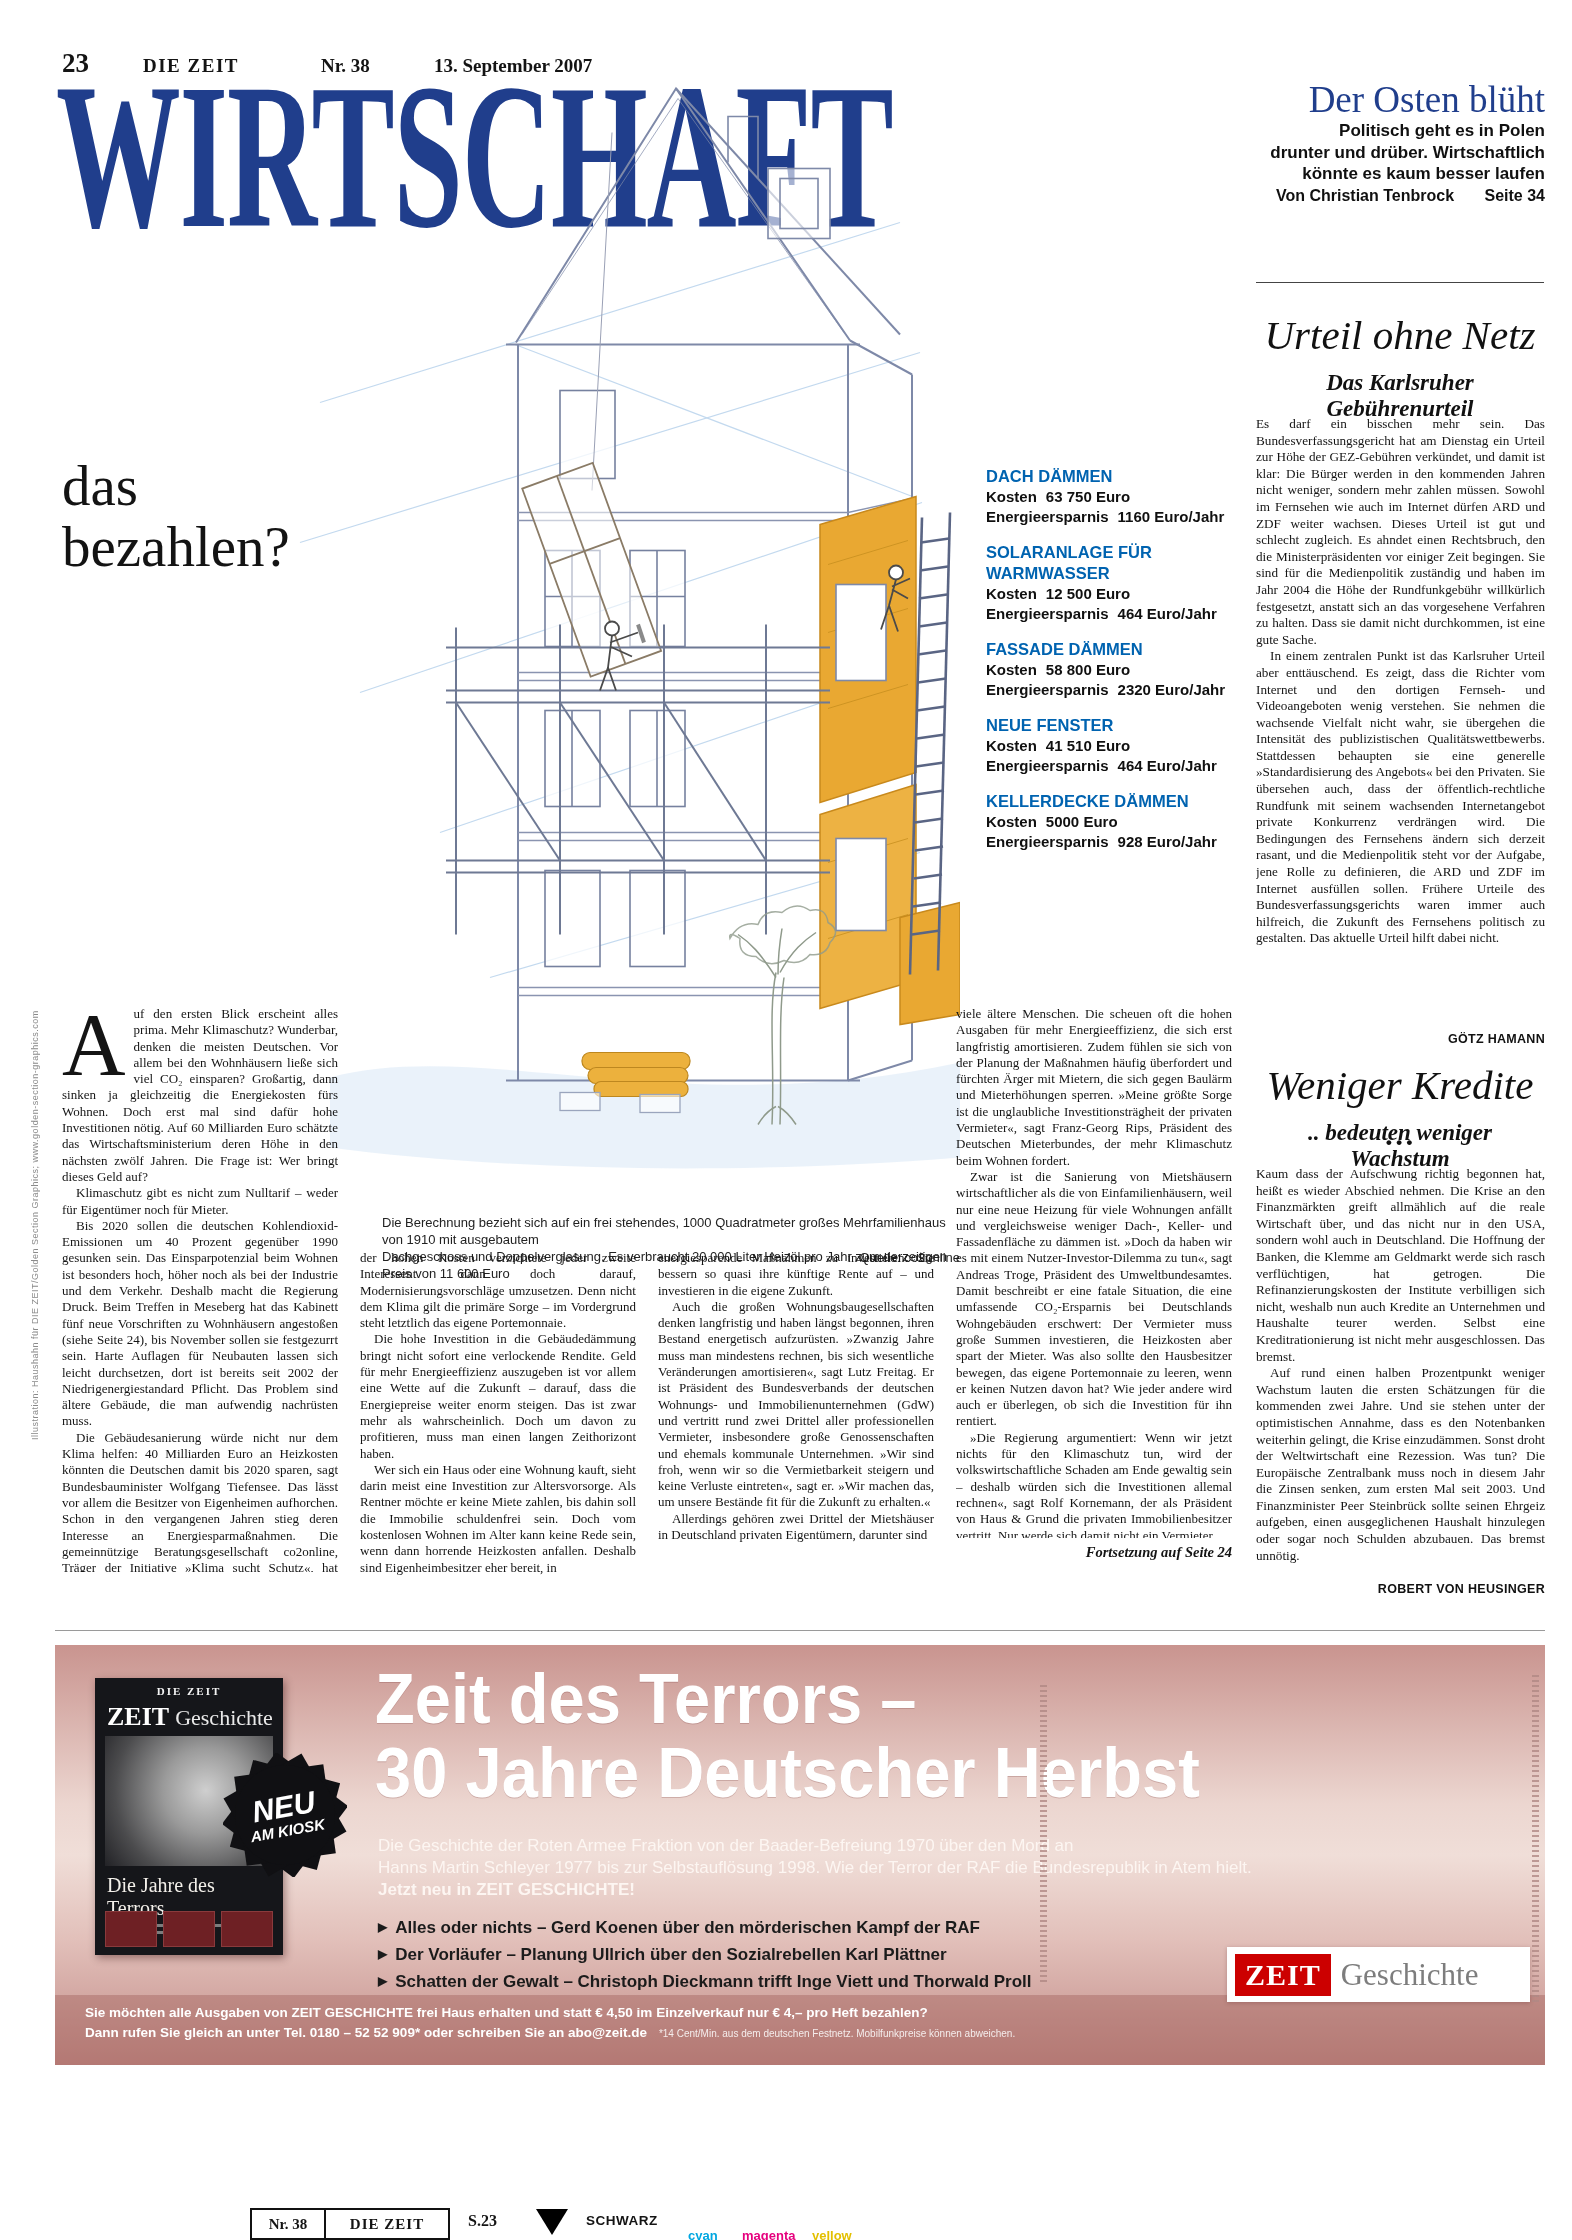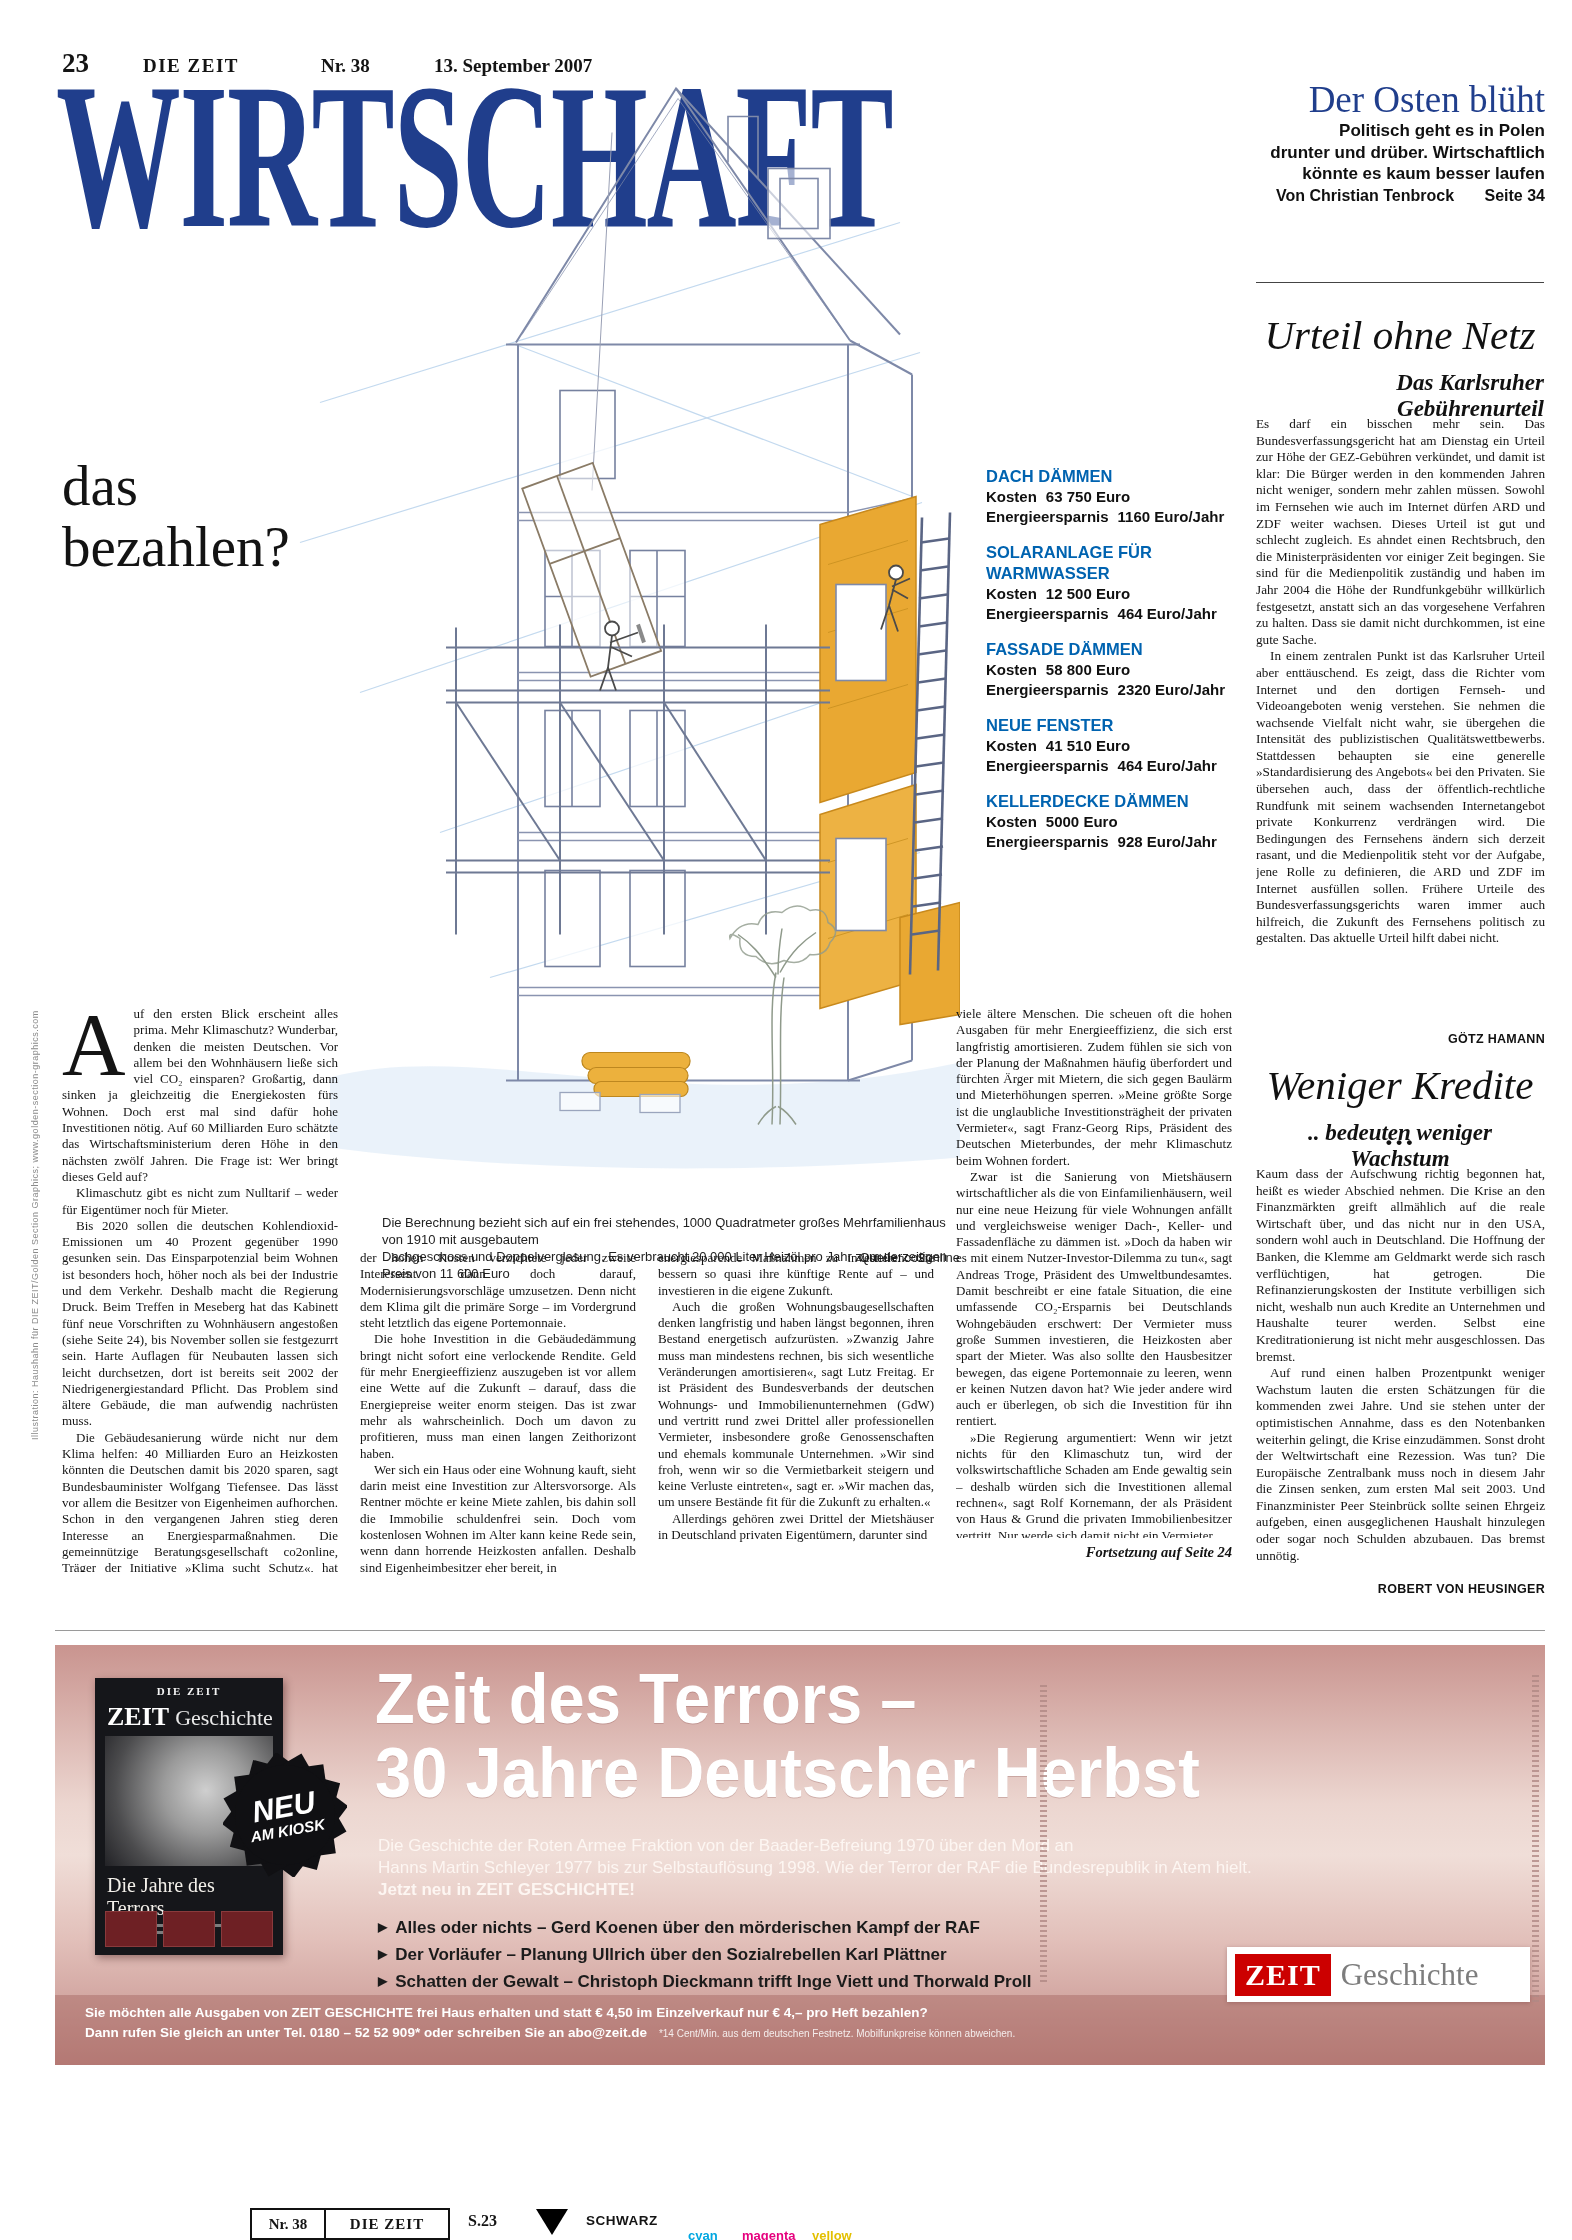--- a/index.html
+++ b/index.html
@@ -347,21 +347,21 @@
     <p>viele ältere Menschen. Die scheuen oft die hohen Ausgaben für mehr Energieeffizienz, die sich erst langfristig amortisieren. Zudem fühlen sie sich von der Planung der Maßnahmen häufig überfordert und fürchten Ärger mit Mietern, die sich gegen Baulärm und Mieterhöhungen sperren. »Meine größte Sorge ist die unglaubliche Investitionsträgheit der privaten Vermieter«, sagt Franz-Georg Rips, Präsident des Deutschen Mieterbundes, der mehr Klimaschutz beim Wohnen fordert.</p>
     <p class="ind">Zwar ist die Sanierung von Mietshäusern wirtschaftlicher als die von Einfamilienhäusern, weil nur eine neue Heizung für viele Wohnungen anfällt und vergleichsweise weniger Dach-, Keller- und Fassadenfläche zu dämmen ist. »Doch da haben wir es mit einem Nutzer-Investor-Dilemma zu tun«, sagt Andreas Troge, Präsident des Umweltbundesamtes. Damit beschreibt er eine fatale Situation, die eine umfassende CO₂-Ersparnis bei Deutschlands Wohngebäuden erschwert: Der Vermieter muss große Summen investieren, die Heizkosten aber spart der Mieter. Was also sollte den Hausbesitzer bewegen, das eigene Portemonnaie zu leeren, wenn er keinen Nutzen davon hat? Wie jeder andere wird auch er überlegen, ob sich die Investition für ihn rentiert.</p>
     <p class="ind">»Die Regierung argumentiert: Wenn wir jetzt nichts für den Klimaschutz tun, wird der volkswirtschaftliche Schaden am Ende gewaltig sein – deshalb würden sich die Investitionen allemal rechnen«, sagt Rolf Kornemann, der als Präsident von Haus &amp; Grund die privaten Immobilienbesitzer vertritt. Nur werde sich damit nicht ein Vermieter</p>
   </div>
   <div class="abs cont">Fortsetzung auf Seite 24</div>
 
   <div class="abs vcred">Illustration: Haushahn für DIE ZEIT/Golden Section Graphics; www.golden-section-graphics.com</div>
 
   <div class="abs rail-rule-top"></div>
   <div class="abs rtitle" style="top:312px;">Urteil ohne Netz</div>
-  <div class="abs rsub" style="top:370px;text-align:right;">Das Karlsruher Gebührenurteil</div>
+  <div class="abs rsub" style="top:370px;">Das Karlsruher Gebührenurteil</div>
   <div class="abs rbody" style="top:416px;height:616px;">
     <p>Es darf ein bisschen mehr sein. Das Bundesverfassungsgericht hat am Dienstag ein Urteil zur Höhe der GEZ-Gebühren verkündet, und damit ist klar: Die Bürger werden in den kommenden Jahren nicht weniger, sondern mehr zahlen müssen. Sowohl im Fernsehen wie auch im Internet dürfen ARD und ZDF weiter wachsen. Dieses Urteil ist gut und schlecht zugleich. Es ahndet einen Rechtsbruch, den die Ministerpräsidenten vor einiger Zeit begingen. Sie sind für die Medienpolitik zuständig und haben im Jahr 2004 die Höhe der Rundfunkgebühr willkürlich festgesetzt, anstatt sich an das vorgesehene Verfahren zu halten. Dass sie damit nicht durchkommen, ist eine gute Sache.</p>
     <p class="ind">In einem zentralen Punkt ist das Karlsruher Urteil aber enttäuschend. Es zeigt, dass die Richter vom Internet und den dortigen Fernseh- und Videoangeboten wenig verstehen. Sie nehmen die wachsende Vielfalt nicht wahr, sie übergehen die Intensität des publizistischen Qualitätswettbewerbs. Stattdessen behaupten sie eine generelle »Standardisierung des Angebots« bei den Privaten. Sie übersehen auch, dass der öffentlich-rechtliche Rundfunk mit seinem wachsenden Internetangebot private Konkurrenz verdrängen wird. Die Bedingungen des Fernsehens ändern sich derzeit rasant, und die Medienpolitik steht vor der Aufgabe, jene Rolle zu definieren, die ARD und ZDF im Internet ausfüllen sollen. Frühere Urteile des Bundesverfassungsgerichts waren immer auch hilfreich, die Zukunft des Fernsehens politisch zu gestalten. Das aktuelle Urteil hilft dabei nicht.</p>
   </div>
   <div class="abs rauthor" style="top:1032px;">GÖTZ HAMANN</div>
 
   <div class="abs rsub" style="top:1120px;">.. bedeuten weniger Wachstum</div>
   <div class="abs rtitle" style="top:1062px;">Weniger Kredite ...</div>
   <div class="abs rbody" style="top:1166px;height:414px;">
     <p>Kaum dass der Aufschwung richtig begonnen hat, heißt es wieder Abschied nehmen. Die Krise an den Finanzmärkten greift allmählich auf die reale Wirtschaft über, und das nicht nur in den USA, sondern wohl auch in Deutschland. Die Hoffnung der Banken, die Klemme am Geldmarkt werde sich rasch verflüchtigen, hat getrogen. Die Refinanzierungskosten der Institute verbilligen sich nicht, weshalb nun auch Kredite an Unternehmen und Haushalte teurer werden. Selbst eine Kreditrationierung ist nicht mehr ausgeschlossen. Das bremst.</p>

